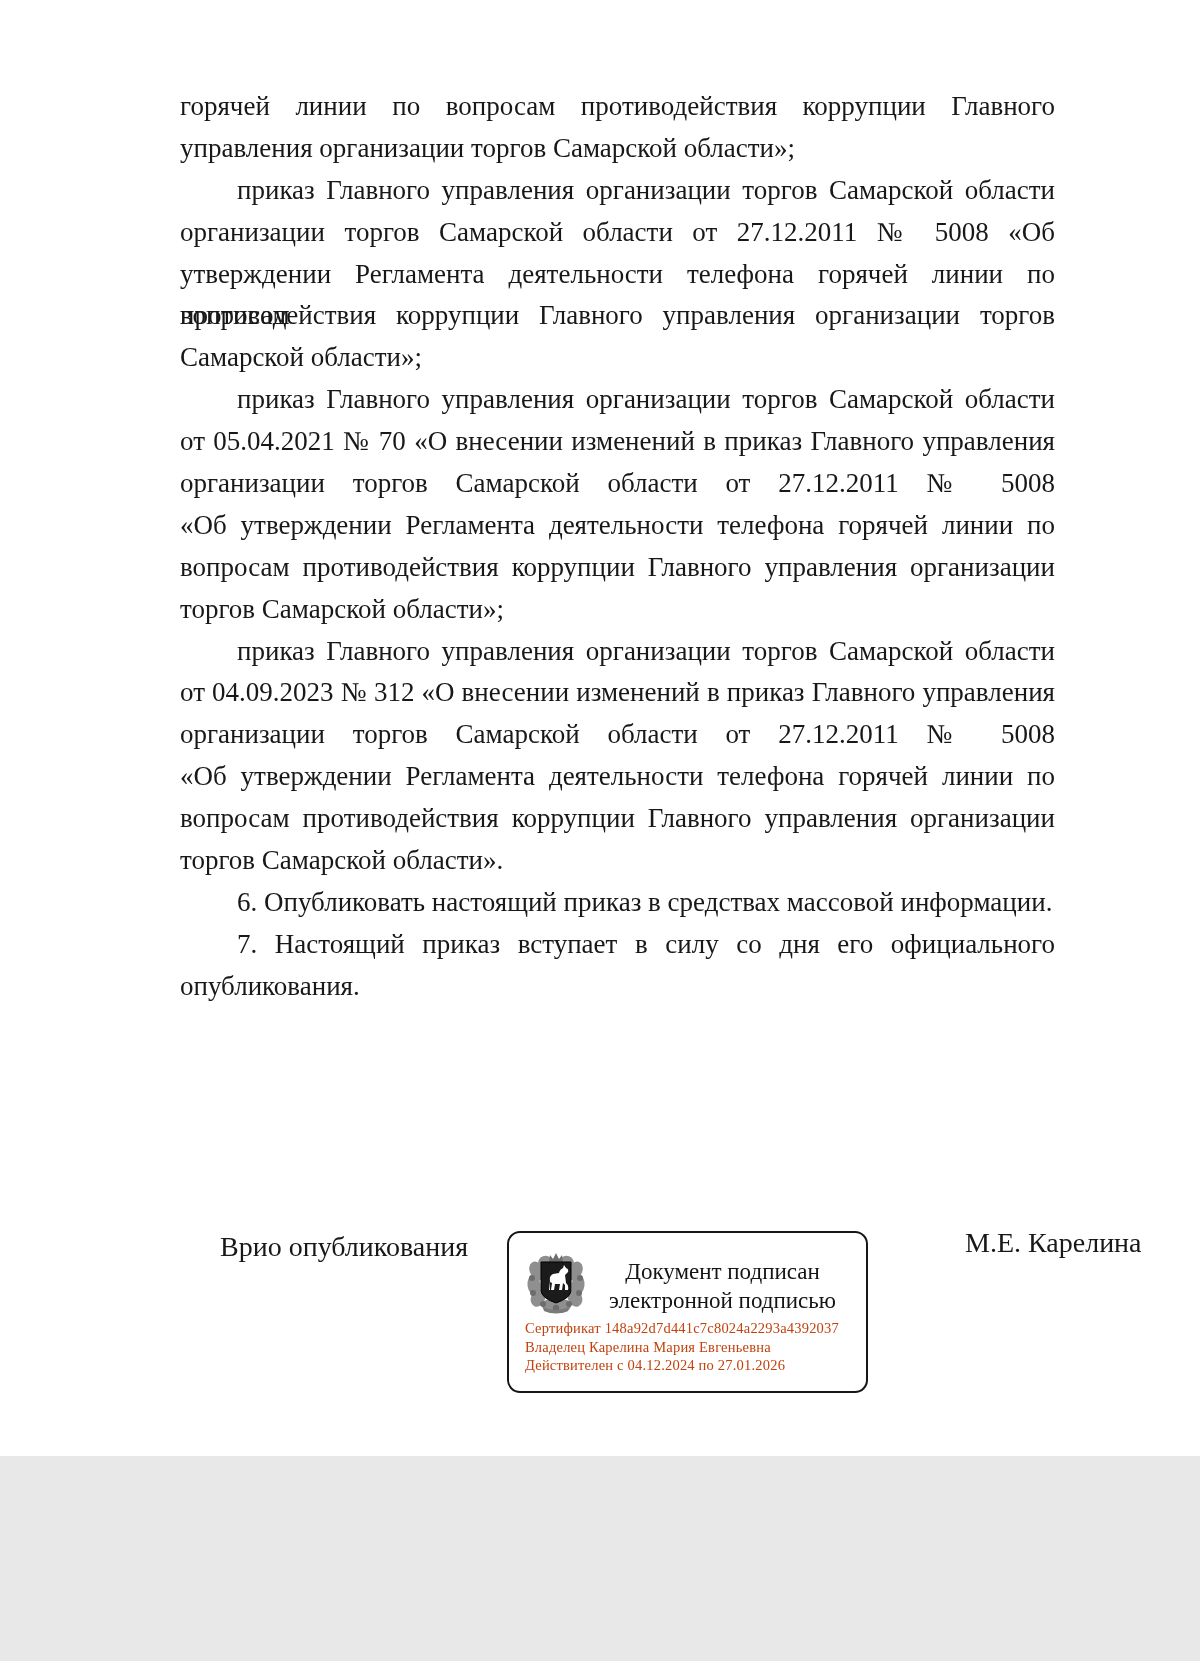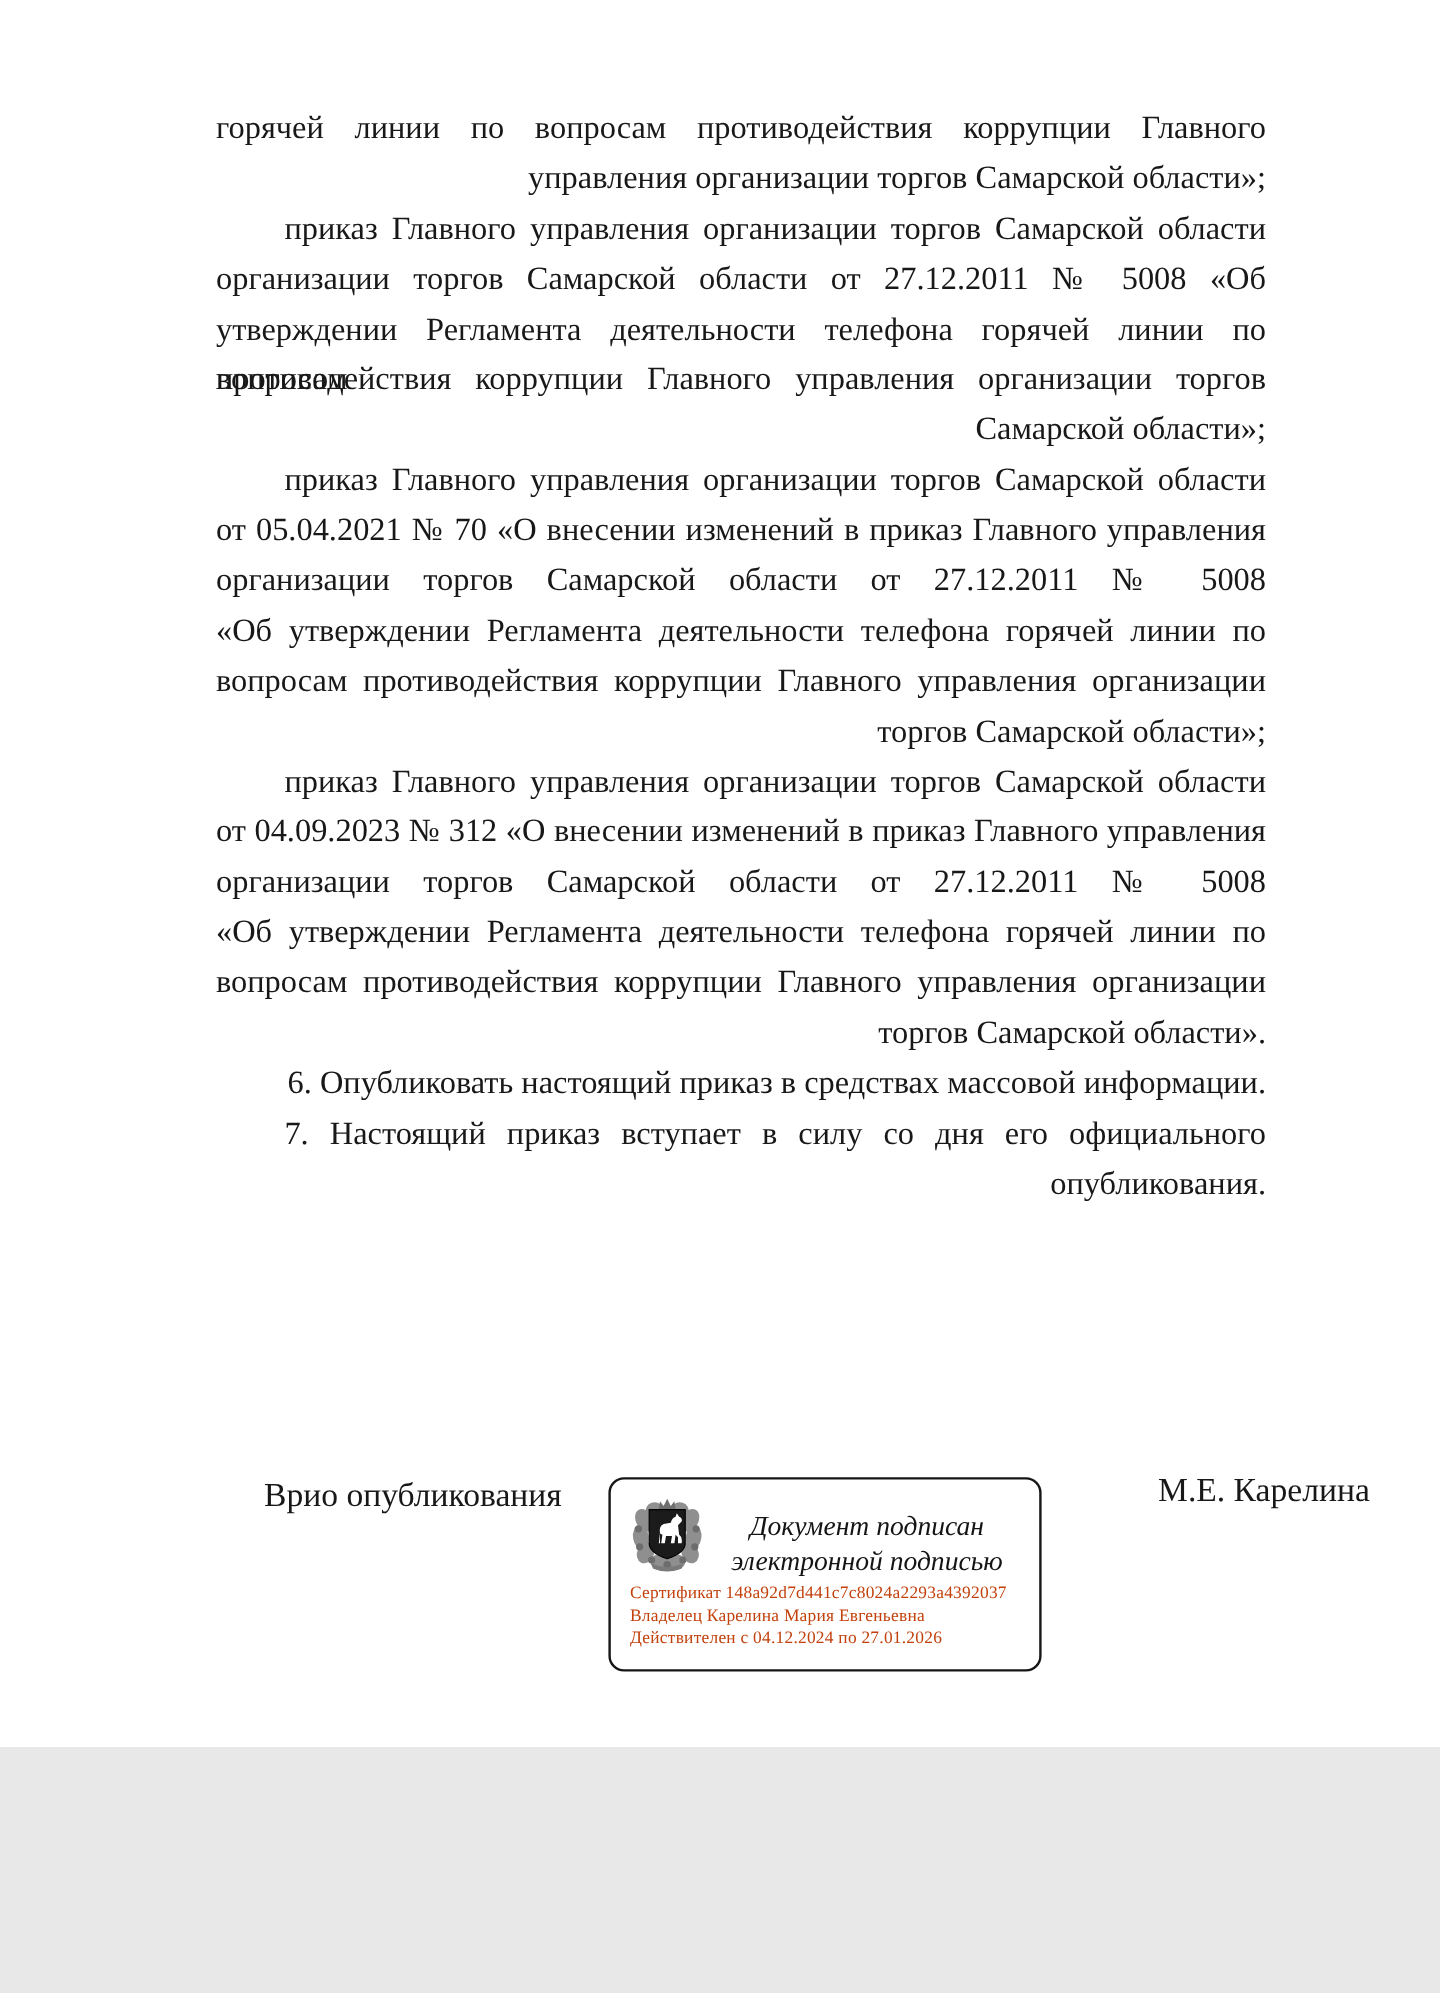--- a/index.html
+++ b/index.html
@@ -23,21 +23,21 @@
     left: 180px;
     top: 86px;
     width: 875px;
     font-size: 27px;
     line-height: 41.9px;
   }
   .line {
     height: 41.9px;
     overflow: visible;
     white-space: normal;
-    text-align: right;
+    text-align: left;
   }
   .line.justify {
     text-align: justify;
     text-align-last: justify;
   }
   .line.indent {
     text-indent: 57px;
   }
   
   .sig-label {
@@ -62,23 +62,22 @@
     top: 1231px;
     width: 361px;
     height: 162px;
     border: 2.5px solid #161616;
     border-radius: 13px;
     box-sizing: border-box;
     background: #ffffff;
   }
   .stamp-top {
     display: flex;
-    align-items: center;
+    align-items: flex-end;
     padding: 8px 10px 0 14px;
-    font-style: italic;
   }
   .stamp-emblem {
     width: 66px;
     height: 66px;
     flex: 0 0 66px;
   }
   .stamp-title {
     flex: 1;
     margin-top: 16px;
     text-align: center;

